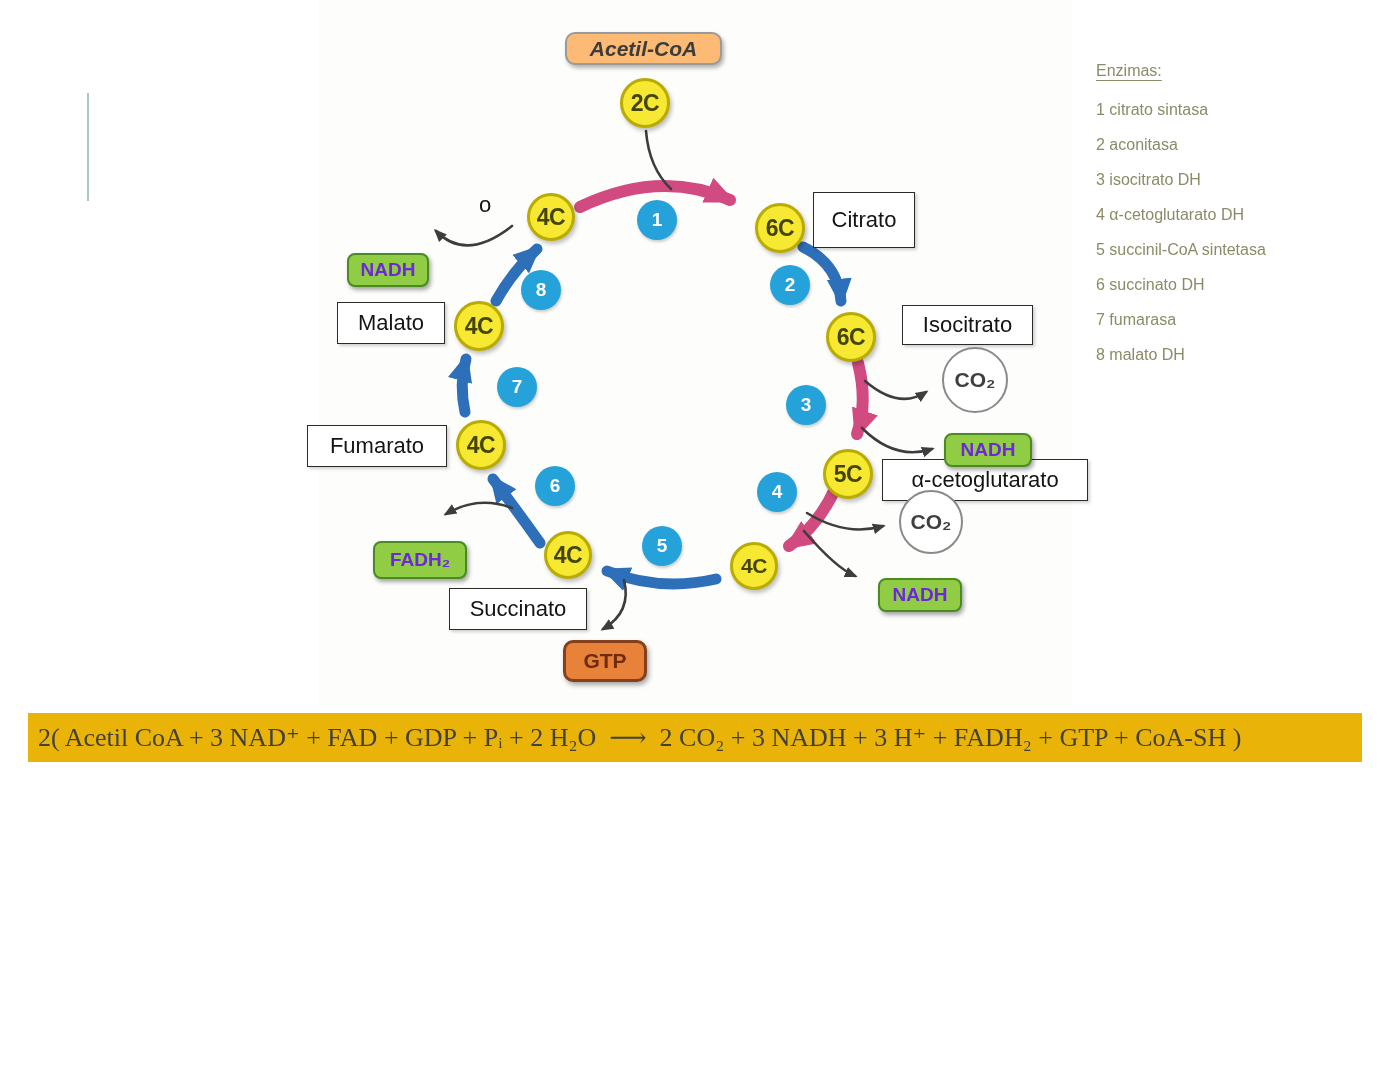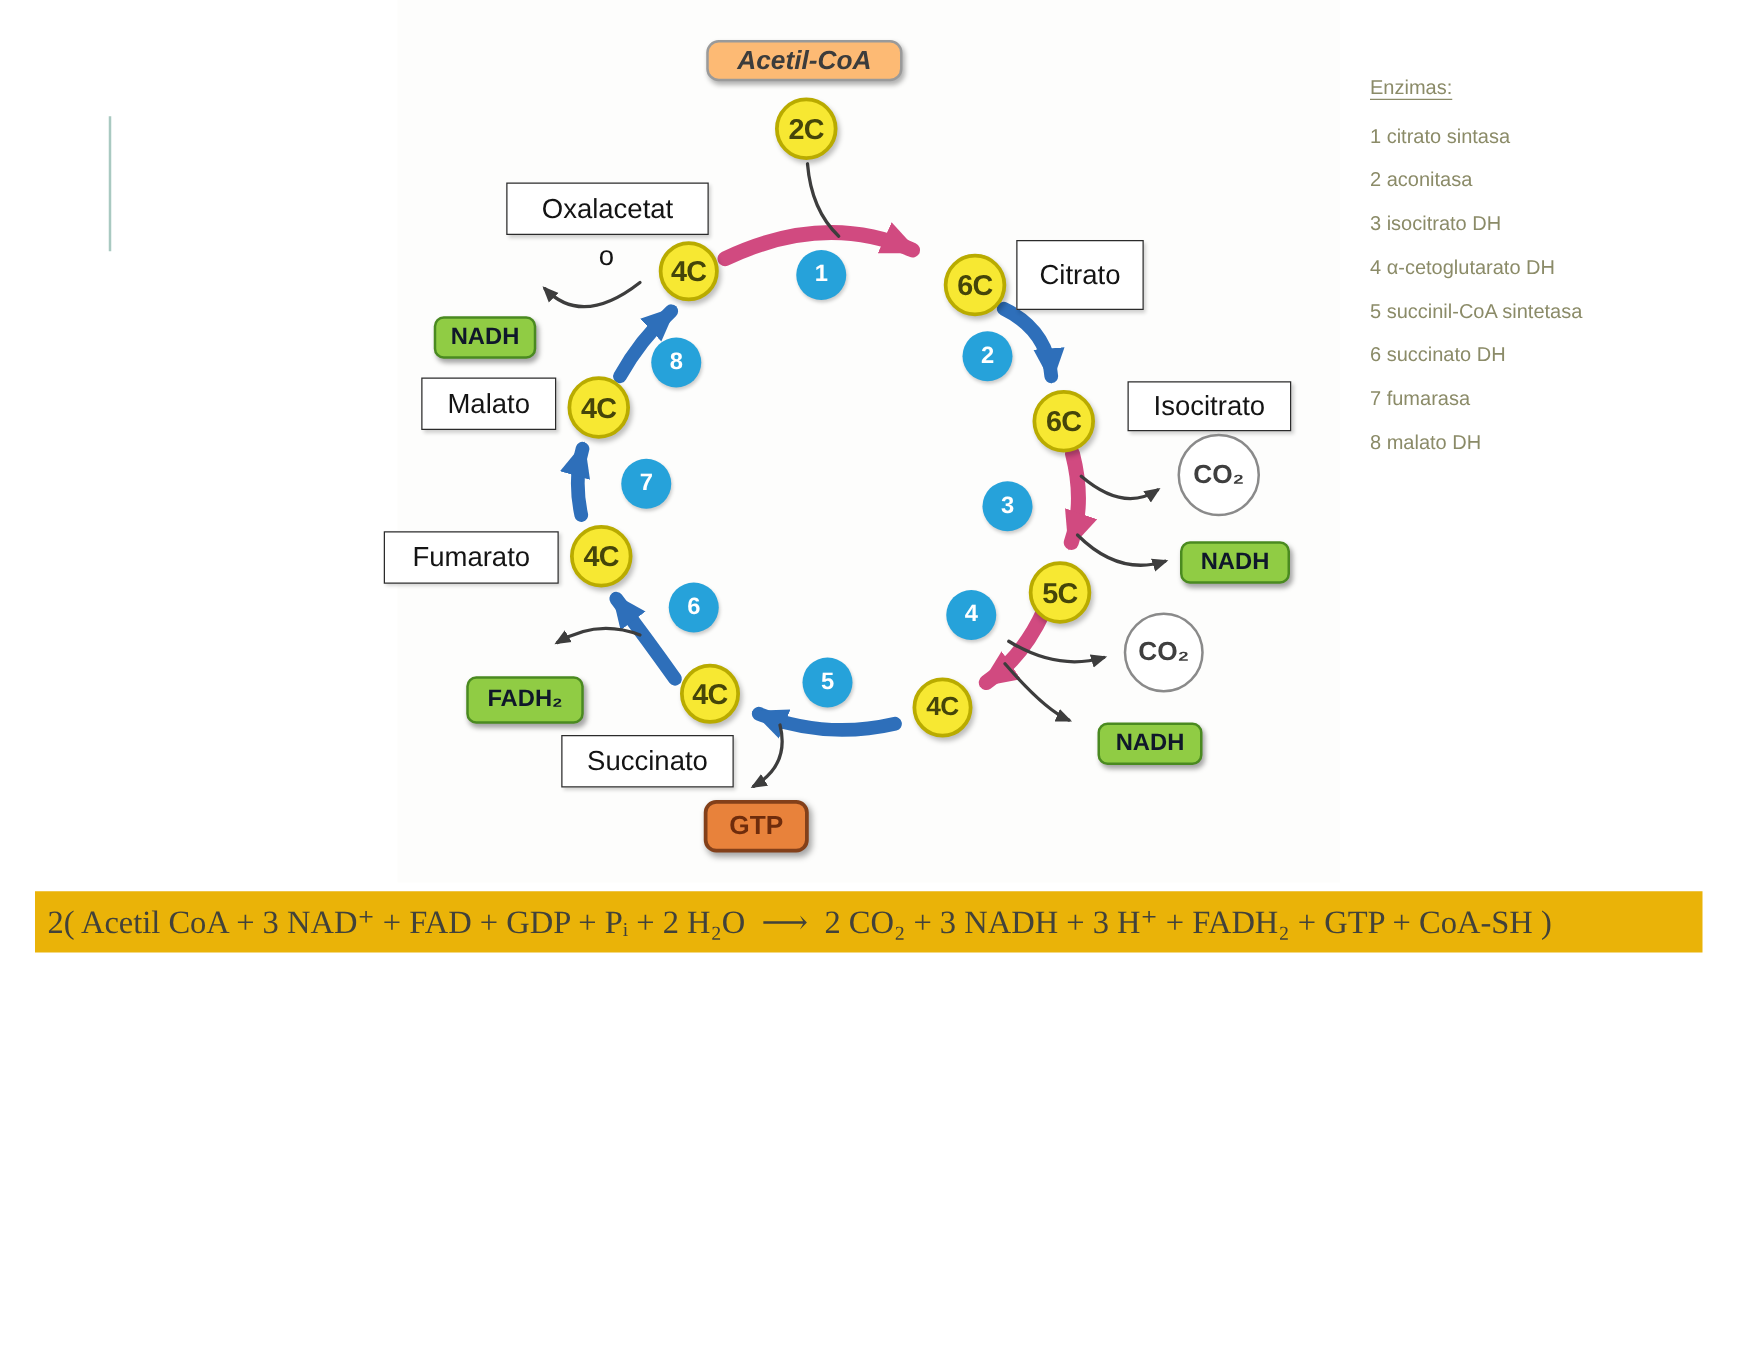--- a/index.html
+++ b/index.html
@@ -16,21 +16,21 @@
   .step{position:absolute;border-radius:50%;background:#26a2da;color:#ffffff;font-weight:bold;
         display:flex;align-items:center;justify-content:center;font-size:19px;
         box-shadow:1px 2px 3px rgba(0,0,0,0.2);}
   .label-box{position:absolute;background:#ffffff;border:1.8px solid #2b2b2b;
              display:flex;align-items:center;justify-content:center;font-size:22px;color:#141414;
              box-shadow:2px 2px 3px rgba(0,0,0,0.18);box-sizing:border-box;}
   .acetyl-box{position:absolute;background:#fdba74;border:2px solid #9a9a9a;border-radius:10px;
               display:flex;align-items:center;justify-content:center;font-size:21px;font-weight:bold;
               color:#3c3c3c;box-shadow:2px 3px 4px rgba(0,0,0,0.3);box-sizing:border-box;font-style:italic;}
   .green-box{position:absolute;background:#90cc44;border:2.5px solid #4a8a20;border-radius:8px;
-             color:#0f172a;font-weight:bold;display:flex;align-items:center;justify-content:center;
+             color:#6d28d9;font-weight:bold;display:flex;align-items:center;justify-content:center;
              font-size:19px;box-shadow:2px 3px 4px rgba(0,0,0,0.35);box-sizing:border-box;}
   .gtp-box{position:absolute;background:#e8823b;border:3px solid #83401a;border-radius:10px;
            color:#6e2c0c;font-weight:bold;display:flex;align-items:center;justify-content:center;
            font-size:21px;box-shadow:2px 3px 5px rgba(0,0,0,0.35);box-sizing:border-box;}
   .co2{position:absolute;background:#ffffff;border:2px solid #8a8a8a;border-radius:50%;
        display:flex;align-items:center;justify-content:center;color:#3f3f3f;font-weight:bold;
        font-size:21px;box-sizing:border-box;}
   .oxo{position:absolute;font-size:22px;color:#141414;}
   .enzymes{position:absolute;left:1096px;top:52px;color:#8b8b68;font-size:16px;}
   .enzymes .hd{text-decoration:underline;text-underline-offset:4px;line-height:38px;margin-bottom:2px;}
@@ -75,24 +75,24 @@
     <path d="M 512 226 Q 466 262 436 231" stroke="#3d3d3d" stroke-width="2.6" fill="none" stroke-linecap="round" marker-end="url(#mk)"></path>
     <path d="M 865 381 Q 899 410 926 392" stroke="#3d3d3d" stroke-width="2.6" fill="none" stroke-linecap="round" marker-end="url(#mk)"></path>
     <path d="M 862 428 Q 895 461 932 449" stroke="#3d3d3d" stroke-width="2.6" fill="none" stroke-linecap="round" marker-end="url(#mk)"></path>
     <path d="M 807 513 Q 846 537 883 526" stroke="#3d3d3d" stroke-width="2.6" fill="none" stroke-linecap="round" marker-end="url(#mk)"></path>
     <path d="M 804 531 Q 836 568 855 576" stroke="#3d3d3d" stroke-width="2.6" fill="none" stroke-linecap="round" marker-end="url(#mk)"></path>
     <path d="M 624 580 Q 632 612 603 629" stroke="#3d3d3d" stroke-width="2.6" fill="none" stroke-linecap="round" marker-end="url(#mk)"></path>
     <path d="M 512 508 Q 478 495 446 514" stroke="#3d3d3d" stroke-width="2.6" fill="none" stroke-linecap="round" marker-end="url(#mk)"></path>
   </svg>
 
   <div class="acetyl-box" style="left:565px;top:32px;width:157px;height:33px;">Acetil-CoA</div>
-  <div class="label-box" style="left:405px;top:146px;width:162px;height:42px;">Oxalacetat</div>
   <div class="oxo" style="left:479px;top:192px;">o</div>
   <div class="label-box" style="left:813px;top:192px;width:102px;height:56px;">Citrato</div>
   <div class="label-box" style="left:902px;top:305px;width:131px;height:40px;">Isocitrato</div>
+  <div class="label-box" style="left:882px;top:459px;width:206px;height:42px;">α-cetoglutarato</div>
   <div class="label-box" style="left:449px;top:588px;width:138px;height:42px;">Succinato</div>
   <div class="label-box" style="left:307px;top:425px;width:140px;height:42px;">Fumarato</div>
   <div class="label-box" style="left:337px;top:302px;width:108px;height:42px;">Malato</div>
 
   <div class="co2" style="left:942px;top:347px;width:66px;height:66px;">CO₂</div>
   <div class="co2" style="left:899px;top:490px;width:64px;height:64px;">CO₂</div>
 
   <div class="node-c" style="left:620px;top:78px;width:50px;height:50px;">2C</div>
   <div class="node-c" style="left:527px;top:193px;width:48px;height:48px;">4C</div>
   <div class="node-c" style="left:755px;top:203px;width:50px;height:50px;">6C</div>

